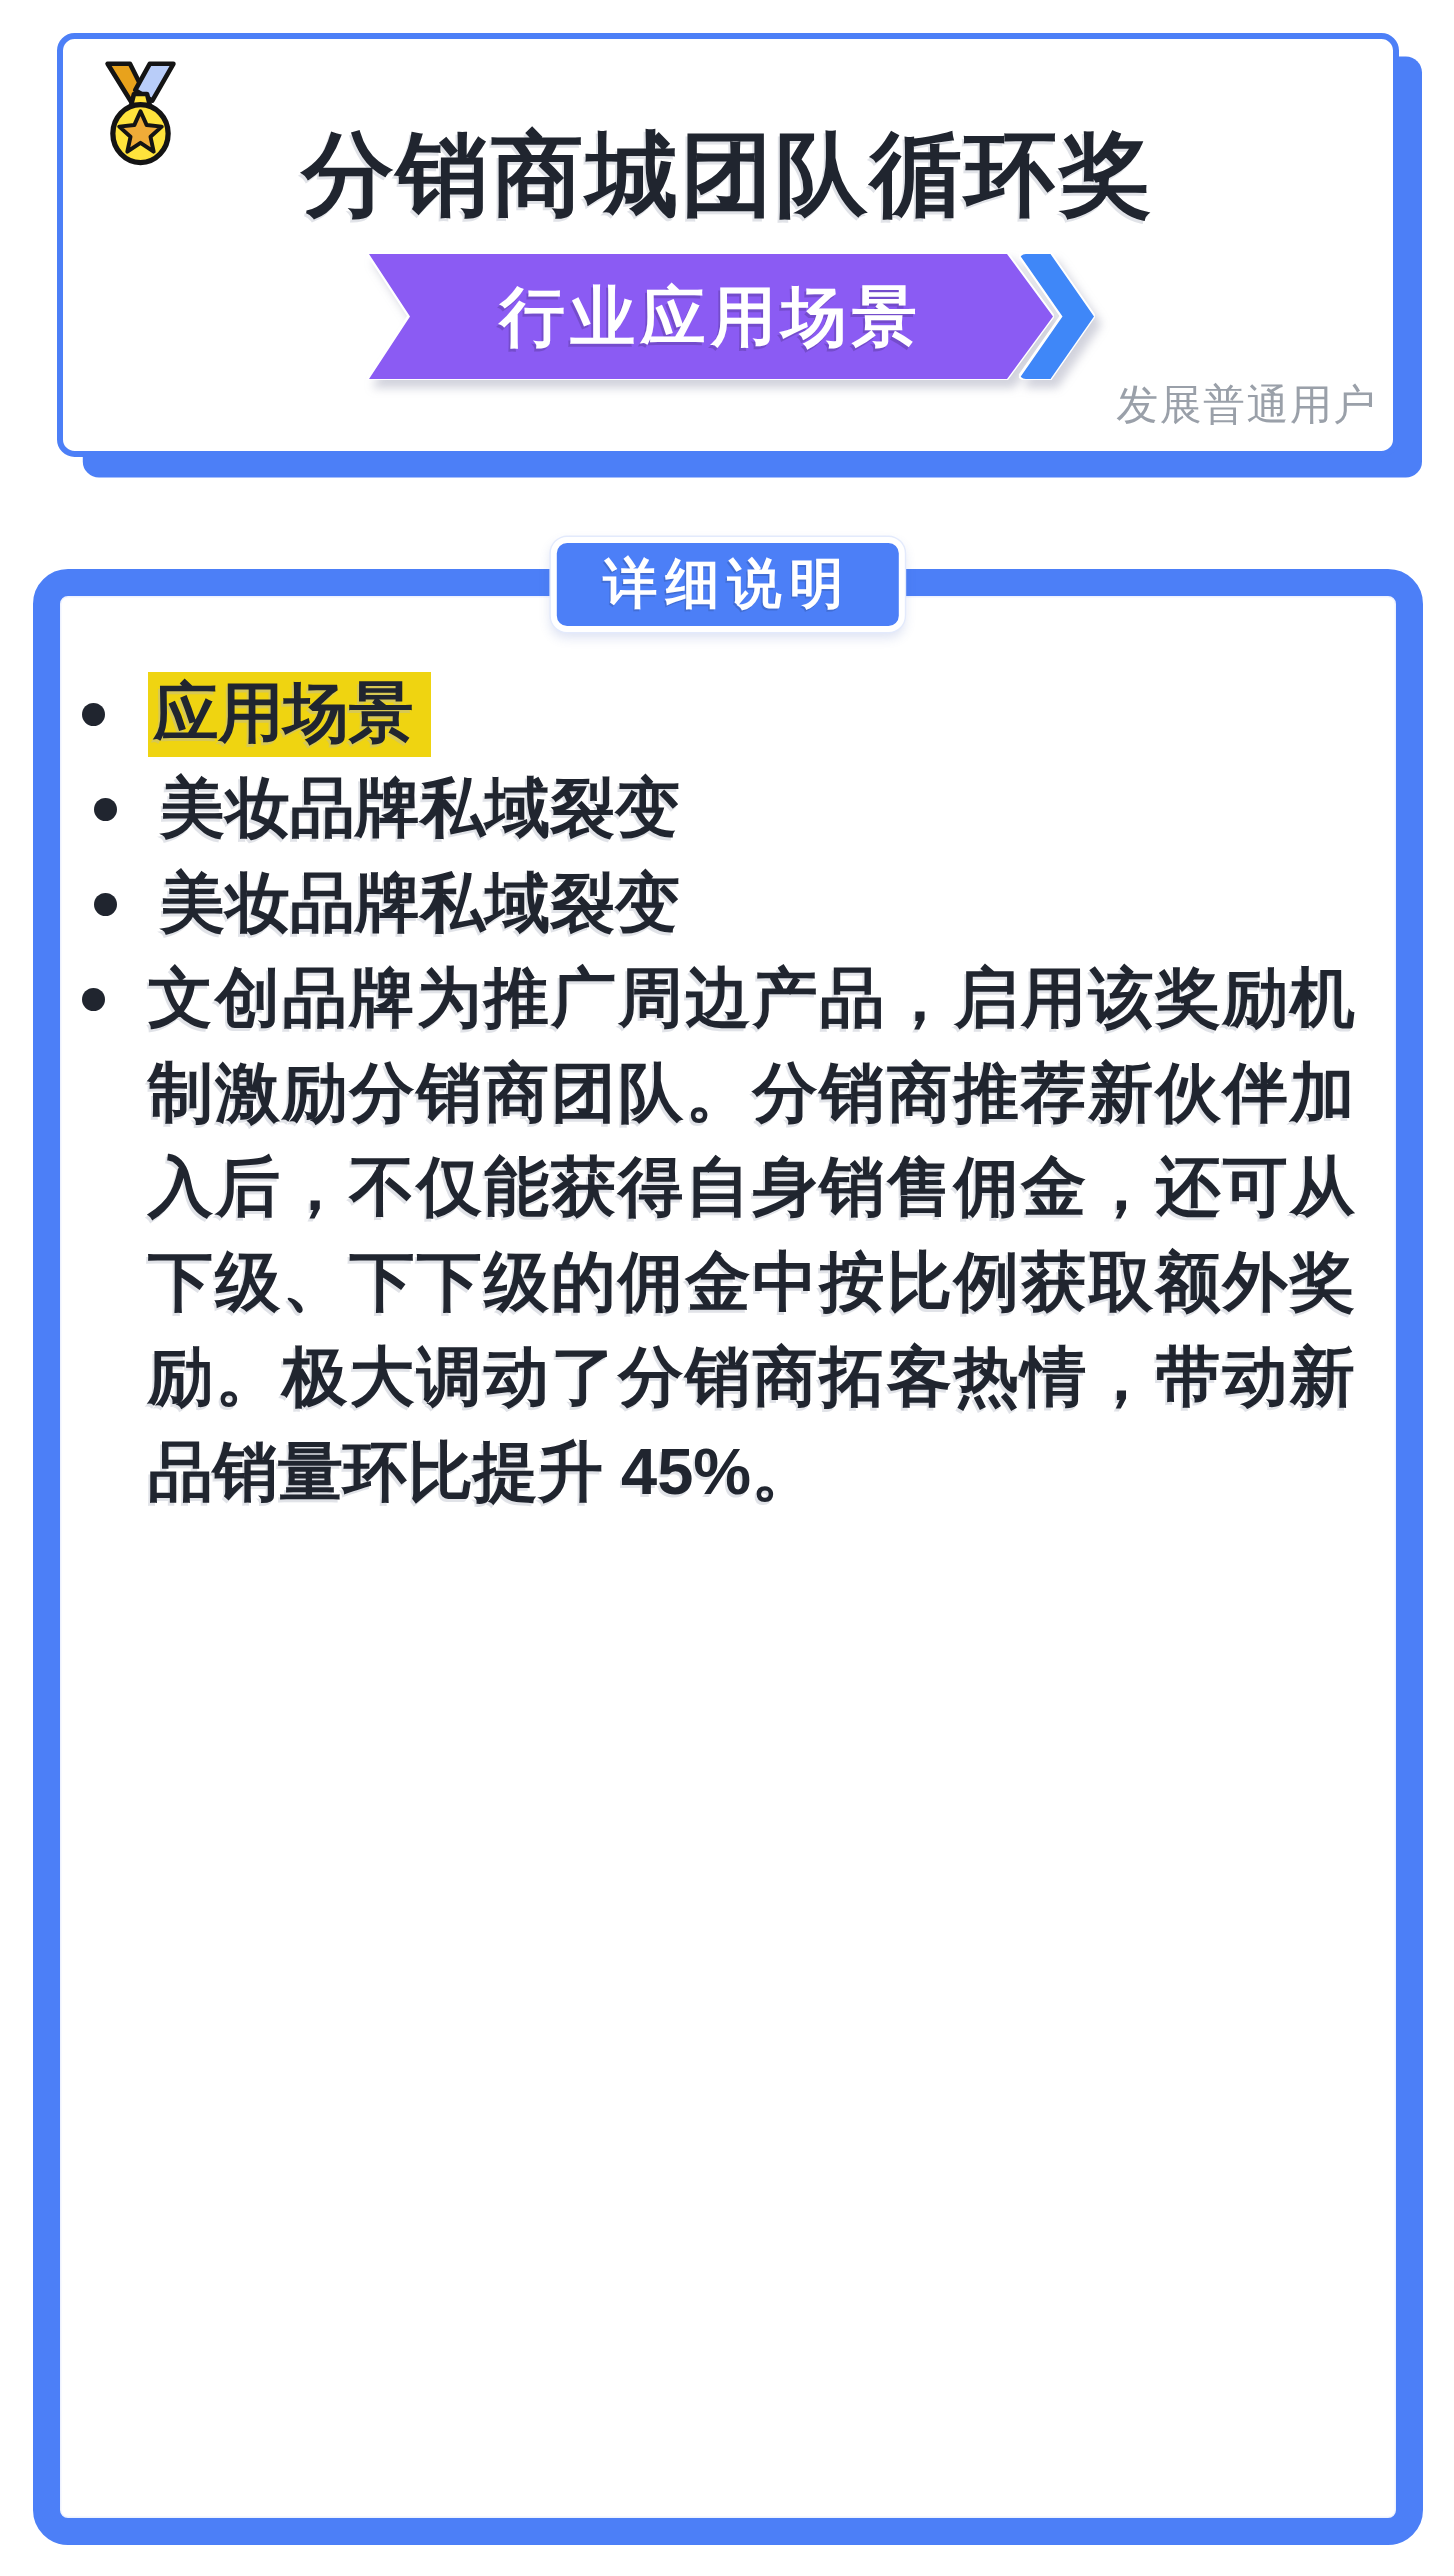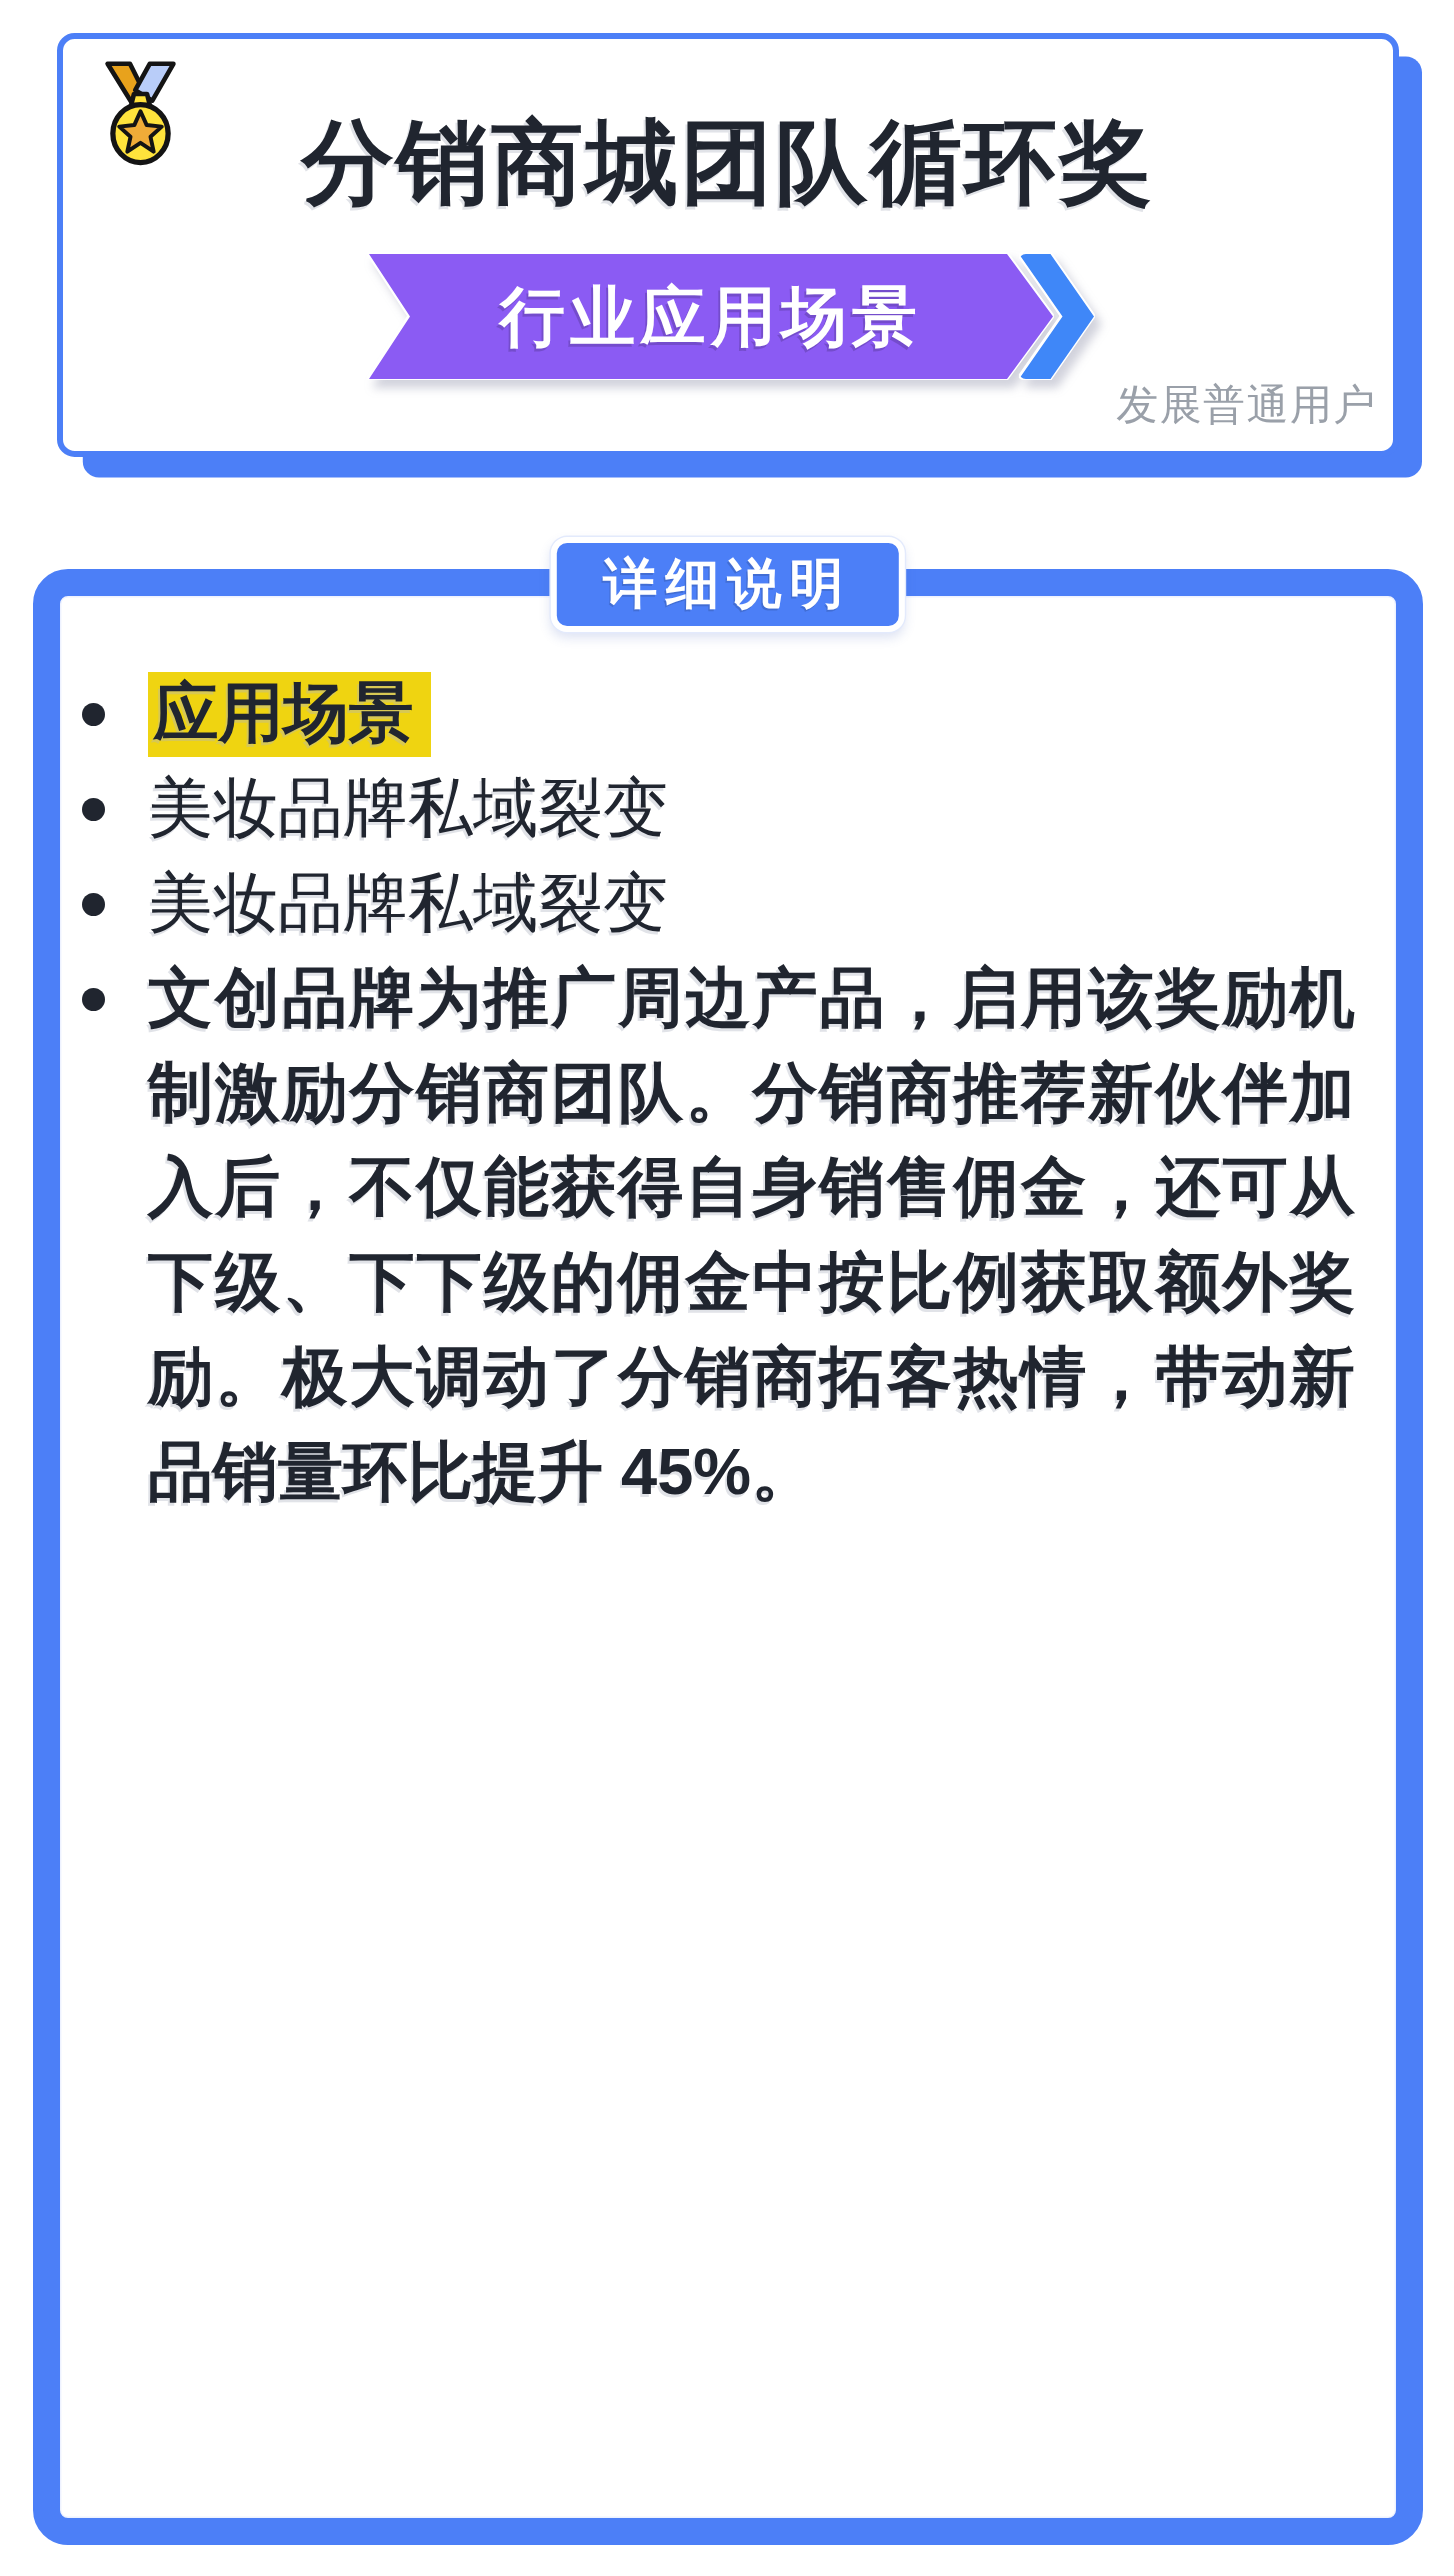--- a/index.html
+++ b/index.html
@@ -18,21 +18,21 @@
     color:var(--text-dark);
   }
   
   .header-card{
     position:absolute;left:57px;top:33px;width:1342px;height:424px;
     background:#fff;border:6.1px solid var(--accent-blue);border-radius:17.6px;
     box-shadow:24.4px 22px 0 -1.4px var(--accent-blue);
   }
   .medal{position:absolute;left:38px;top:20.3px;width:79px;height:107px;}
   .title{
-    position:absolute;left:0;right:0;top:62px;margin:0;text-align:center;
+    position:absolute;left:0;right:0;top:62px;margin:12px;text-align:center;
     font-size:92px;font-weight:900;letter-spacing:2.7px;color:var(--text-dark);
     text-shadow:-2px 2.7px 0 rgba(176,181,194,.38);
     white-space:nowrap;
   }
   .banner{
     position:absolute;left:306px;top:215px;height:125px;display:flex;align-items:stretch;
     filter:drop-shadow(1.4px 0 0 #fff) drop-shadow(-1.4px 0 0 #fff)
            drop-shadow(0 1.4px 0 #fff) drop-shadow(0 -1.4px 0 #fff)
            drop-shadow(6.1px 8.1px 4.7px rgba(90,95,130,.28));
   }
@@ -75,21 +75,21 @@
   .bullet-list li{
     position:relative;padding-left:88px;margin:0;
     font-size:65px;line-height:1.46;color:var(--text-dark);
     text-align:justify;font-weight:700;
     text-shadow:-2px 2.7px 0 rgba(176,181,194,.38);
   }
   .bullet-list li::before{
     content:"";position:absolute;left:22px;top:37px;width:23px;height:23px;
     border-radius:50%;background:var(--text-dark);
   }
-  .bullet-list li.item-heading{font-weight:400;}
+  .bullet-list li.item-heading{font-weight:700;margin-left:12px;}
   .bullet-list li.item-highlight{font-weight:900;}
   .item-highlight .hl{
     background:var(--highlight-yellow);
     padding:4.1px 17.6px 8.1px 5.4px;
     margin-top:45px;
   }
 </style>
 </head>
 <body>
 

